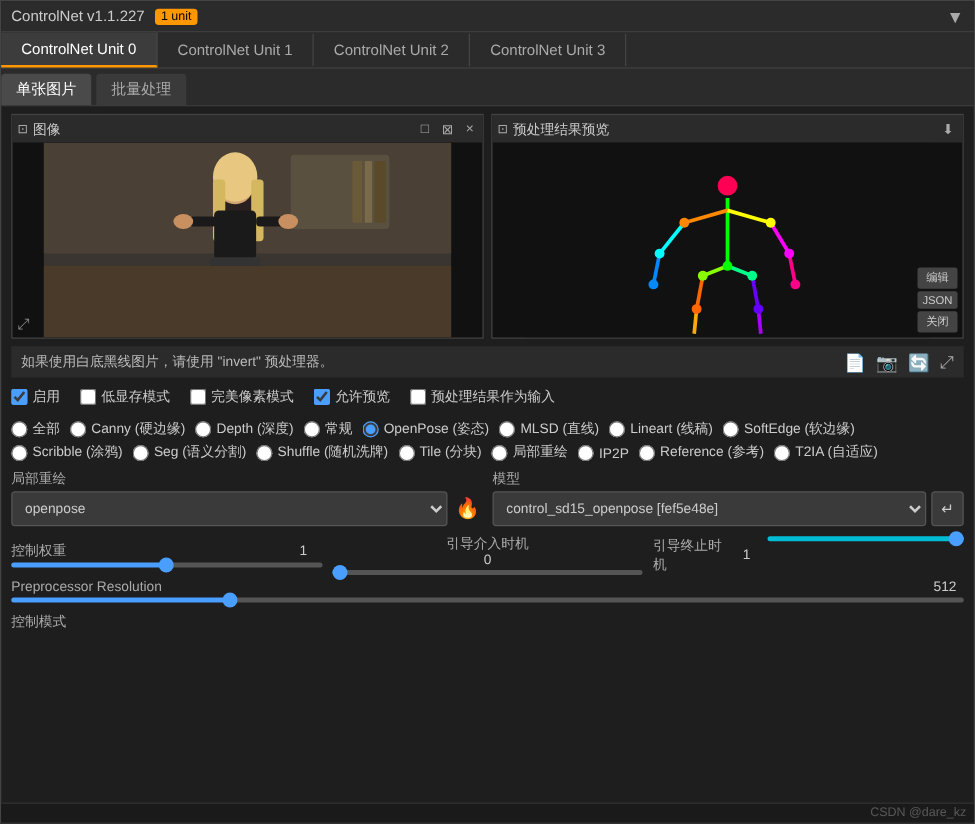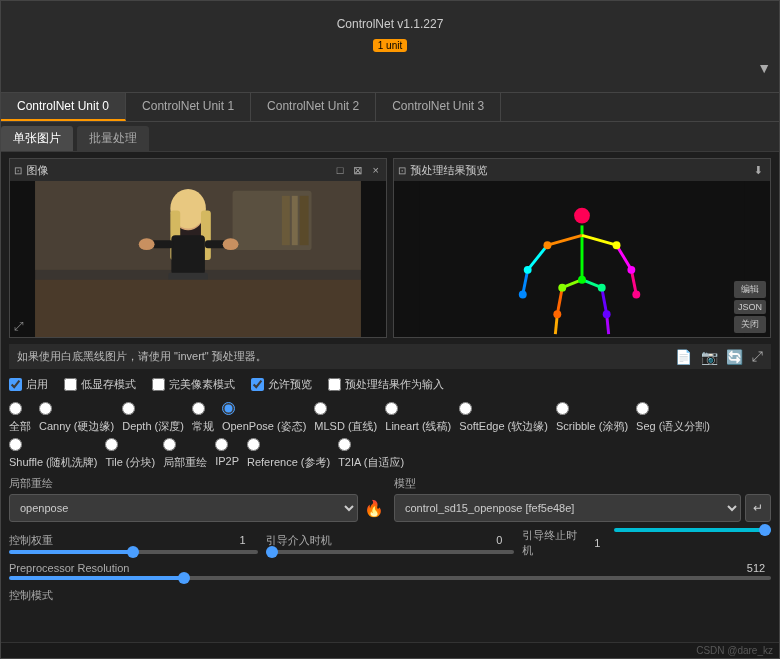--- a/index.html
+++ b/index.html
@@ -15,26 +15,25 @@
     .main-container {
       background: #1e1e1e;
       border: 1px solid #444;
       width: 780px;
       height: 659px;
       display: flex;
       flex-direction: column;
     }
     .title-bar {
       background: #2b2b2b;
-      padding: 16px 8px;
+      padding: 4px 8px;
       display: flex;
       align-items: center;
       gap: 8px;
       border-bottom: 1px solid #444;
-      flex-direction: column;
     }
     .title-text {
       color: #ccc;
       font-size: 12px;
     }
     .unit-badge {
       background: #ff9800;
       color: #000;
       font-size: 10px;
       padding: 1px 5px;
@@ -42,20 +41,21 @@
     }
     .arrow-right {
       margin-left: auto;
       color: #aaa;
       font-size: 14px;
     }
     .tabs-row {
       display: flex;
       background: #2b2b2b;
       border-bottom: 1px solid #444;
+      align-items: center;
     }
     .tab {
       padding: 6px 16px;
       cursor: pointer;
       color: #aaa;
       font-size: 12px;
       border-right: 1px solid #444;
     }
     .tab.active {
       background: #3c3c3c;
@@ -200,24 +200,23 @@
       font-size: 11px;
       margin-bottom: 4px;
     }
     .radio-grid {
       display: flex;
       flex-wrap: wrap;
       gap: 4px 8px;
     }
     .radio-item {
       display: flex;
-      align-items: flex-start;
+      align-items: flex-end;
       gap: 4px;
       cursor: pointer;
-      flex-direction: column;
     }
     .radio-item input[type="radio"] {
       accent-color: #4a9eff;
       cursor: pointer;
     }
     .radio-label {
       color: #ccc;
       font-size: 11px;
     }
     .preprocessor-model-row {
@@ -586,21 +585,21 @@
 
         <div style="display:flex; flex-direction:column; flex:1; gap:2px;">
           <div style="display:flex; justify-content:space-between; align-items:center;">
             <span class="slider-label">控制权重</span>
             <span class="slider-value">1</span>
           </div>
           <input type="range" class="styled-slider" min="0" max="200" value="100" style="background: linear-gradient(to right, rgb(74, 158, 255) 0%, rgb(74, 158, 255) 50%, rgb(85, 85, 85) 50%);">
         </div>
 
         <div style="display:flex; flex-direction:column; flex:1; gap:2px;">
-          <div style="display:flex; justify-content:space-between; align-items:center;">
+          <div style="display:flex; justify-content:flex-end; align-items:center;flex-direction:column;">
             <span class="slider-label">引导介入时机</span>
             <span class="slider-value">0</span>
           </div>
           <input type="range" class="styled-slider" min="0" max="100" value="0" style="background: linear-gradient(to right, rgb(0, 188, 212) 0%, rgb(0, 188, 212) 0%, rgb(85, 85, 85) 0%);">
         </div>
 
         <div style="display:flex; flex-direction:row; flex:1; gap:2px;">
           <div style="display:flex; justify-content:space-between; align-items:center;">
             <span class="slider-label">引导终止时机</span>
             <span class="slider-value">1</span>

